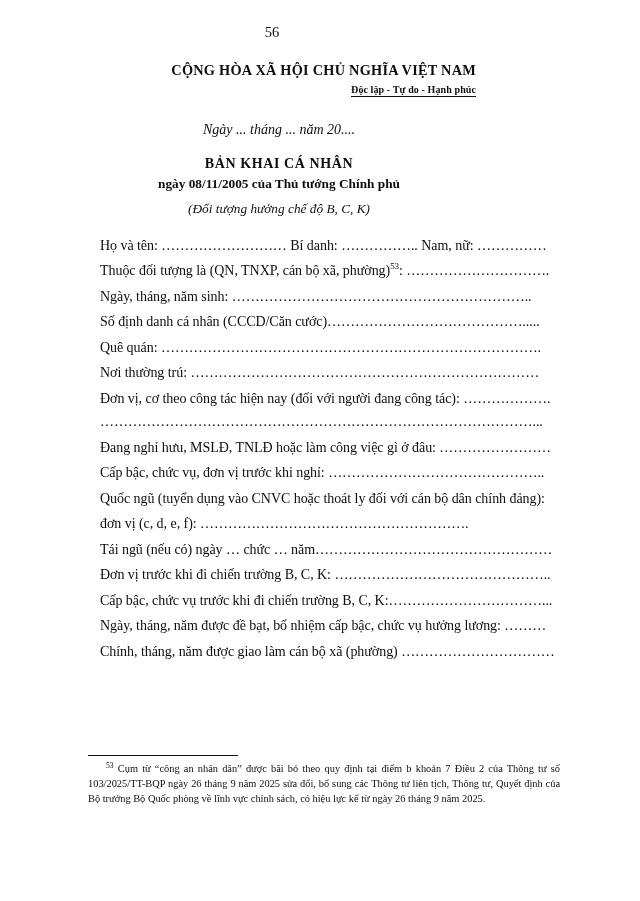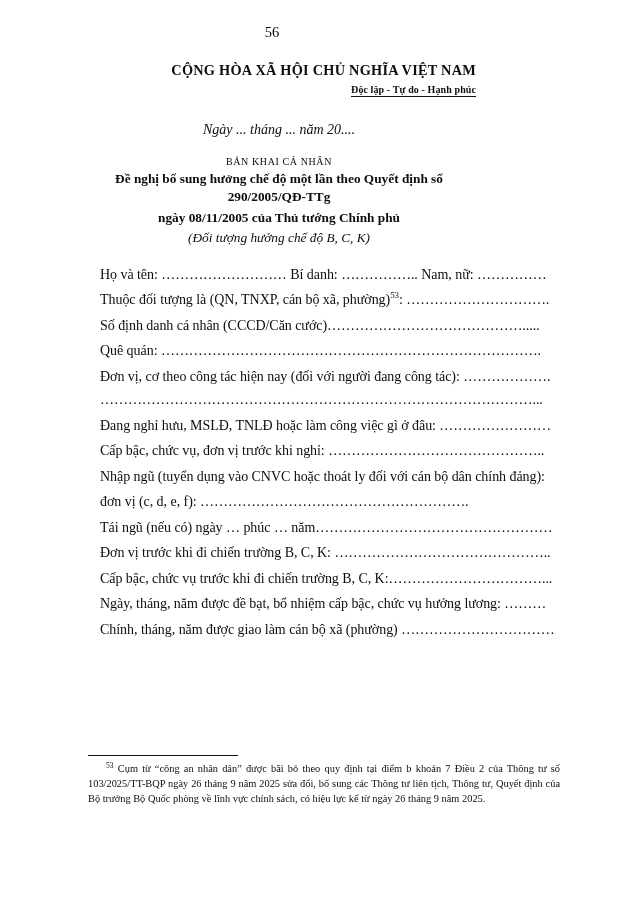--- a/index.html
+++ b/index.html
@@ -72,34 +72,34 @@
     margin-top: 25px;
     margin-left: -18px;
   }
 
   .title-block {
     text-align: center;
     margin-top: 18px;
     margin-left: -18px;
   }
   .doc-title {
-    font-weight: normal;
-    font-size: 10px;
+    font-weight: bold;
+    font-size: 14px;
     letter-spacing: 0.6px;
   }
   .doc-subtitle {
     font-weight: bold;
     font-size: 13.3px;
     margin-top: 3px;
     line-height: 1.38;
   }
   .doc-note {
     font-style: italic;
     font-size: 13.3px;
-    margin-top: 2px;
+    margin-top: 8px;
   }
 
   
   .form-body {
     margin-top: 22px;
     font-size: 14px;
     line-height: 1.0;
   }
   .form-line {
     margin-bottom: 11.5px;
@@ -157,53 +157,54 @@
 
     <div class="national-block">
       <div class="national-line1">CỘNG HÒA XÃ HỘI CHỦ NGHĨA VIỆT NAM</div>
       <div><span class="national-line2">Độc lập - Tự do - Hạnh phúc</span></div>
     </div>
 
     <div class="date-line">Ngày ... tháng ... năm 20....</div>
 
     <div class="title-block">
       <div class="doc-title">BẢN KHAI CÁ NHÂN</div>
-      <div class="doc-subtitle">Đề nghị bổ sung hưởng chế độ một lần theo Quyết định số 290/2005/QĐ-TTg</div>
       <div class="doc-subtitle">ngày 08/11/2005 của Thủ tướng Chính phủ</div>
       <div class="doc-note">(Đối tượng hưởng chế độ B, C, K)</div>
     </div>
 
     <div class="form-body">
 
       <div class="form-line">Họ và tên: ……………………… Bí danh: …………….. Nam, nữ: ……………</div>
 
       <div class="form-line">
         <span>Thuộc đối tượng là (QN, TNXP, cán bộ xã, phường)</span><sup>53</sup><span>: ………………………….</span>
       </div>
 
+      <div class="form-line">Ngày, tháng, năm sinh: ………………………………………………………..</div>
 
       <div class="form-line">Số định danh cá nhân (CCCD/Căn cước)…………………………………….....</div>
 
       <div class="form-line">Quê quán: ……………………………………………………………………….</div>
 
+      <div class="form-line">Nơi thường trú: …………………………………………………………………</div>
 
       <div class="form-line">Đơn vị, cơ theo công tác hiện nay (đối với người đang công tác): ……………….</div>
 
       <div class="form-line cont">…………………………………………………………………………………...</div>
 
       <div class="form-line">Đang nghỉ hưu, MSLĐ, TNLĐ hoặc làm công việc gì ở đâu: ……………………</div>
 
       <div class="form-line">Cấp bậc, chức vụ, đơn vị trước khi nghỉ: ………………………………………..</div>
 
-      <div class="form-line">Nhập ngũ (tuyển dụng vào CNVC hoặc thoát ly đối với cán bộ dân chính đảng):</div>
+      <div class="form-line">Quốc ngũ (tuyển dụng vào CNVC hoặc thoát ly đối với cán bộ dân chính đảng):</div>
 
 
       <div class="form-line">đơn vị (c, d, e, f): ………………………………………………….</div>
 
-      <div class="form-line">Tái ngũ (nếu có) ngày … phúc … năm……………………………………………</div>
+      <div class="form-line">Tái ngũ (nếu có) ngày … chức … năm……………………………………………</div>
 
 
       <div class="form-line">Đơn vị trước khi đi chiến trường B, C, K: ………………………………………..</div>
 
       <div class="form-line">Cấp bậc, chức vụ trước khi đi chiến trường B, C, K:……………………………...</div>
 
       <div class="form-line">Ngày, tháng, năm được đề bạt, bổ nhiệm cấp bậc, chức vụ hưởng lương: ………</div>
 
       <div class="form-line">Chính, tháng, năm được giao làm cán bộ xã (phường) ……………………………</div>
 

